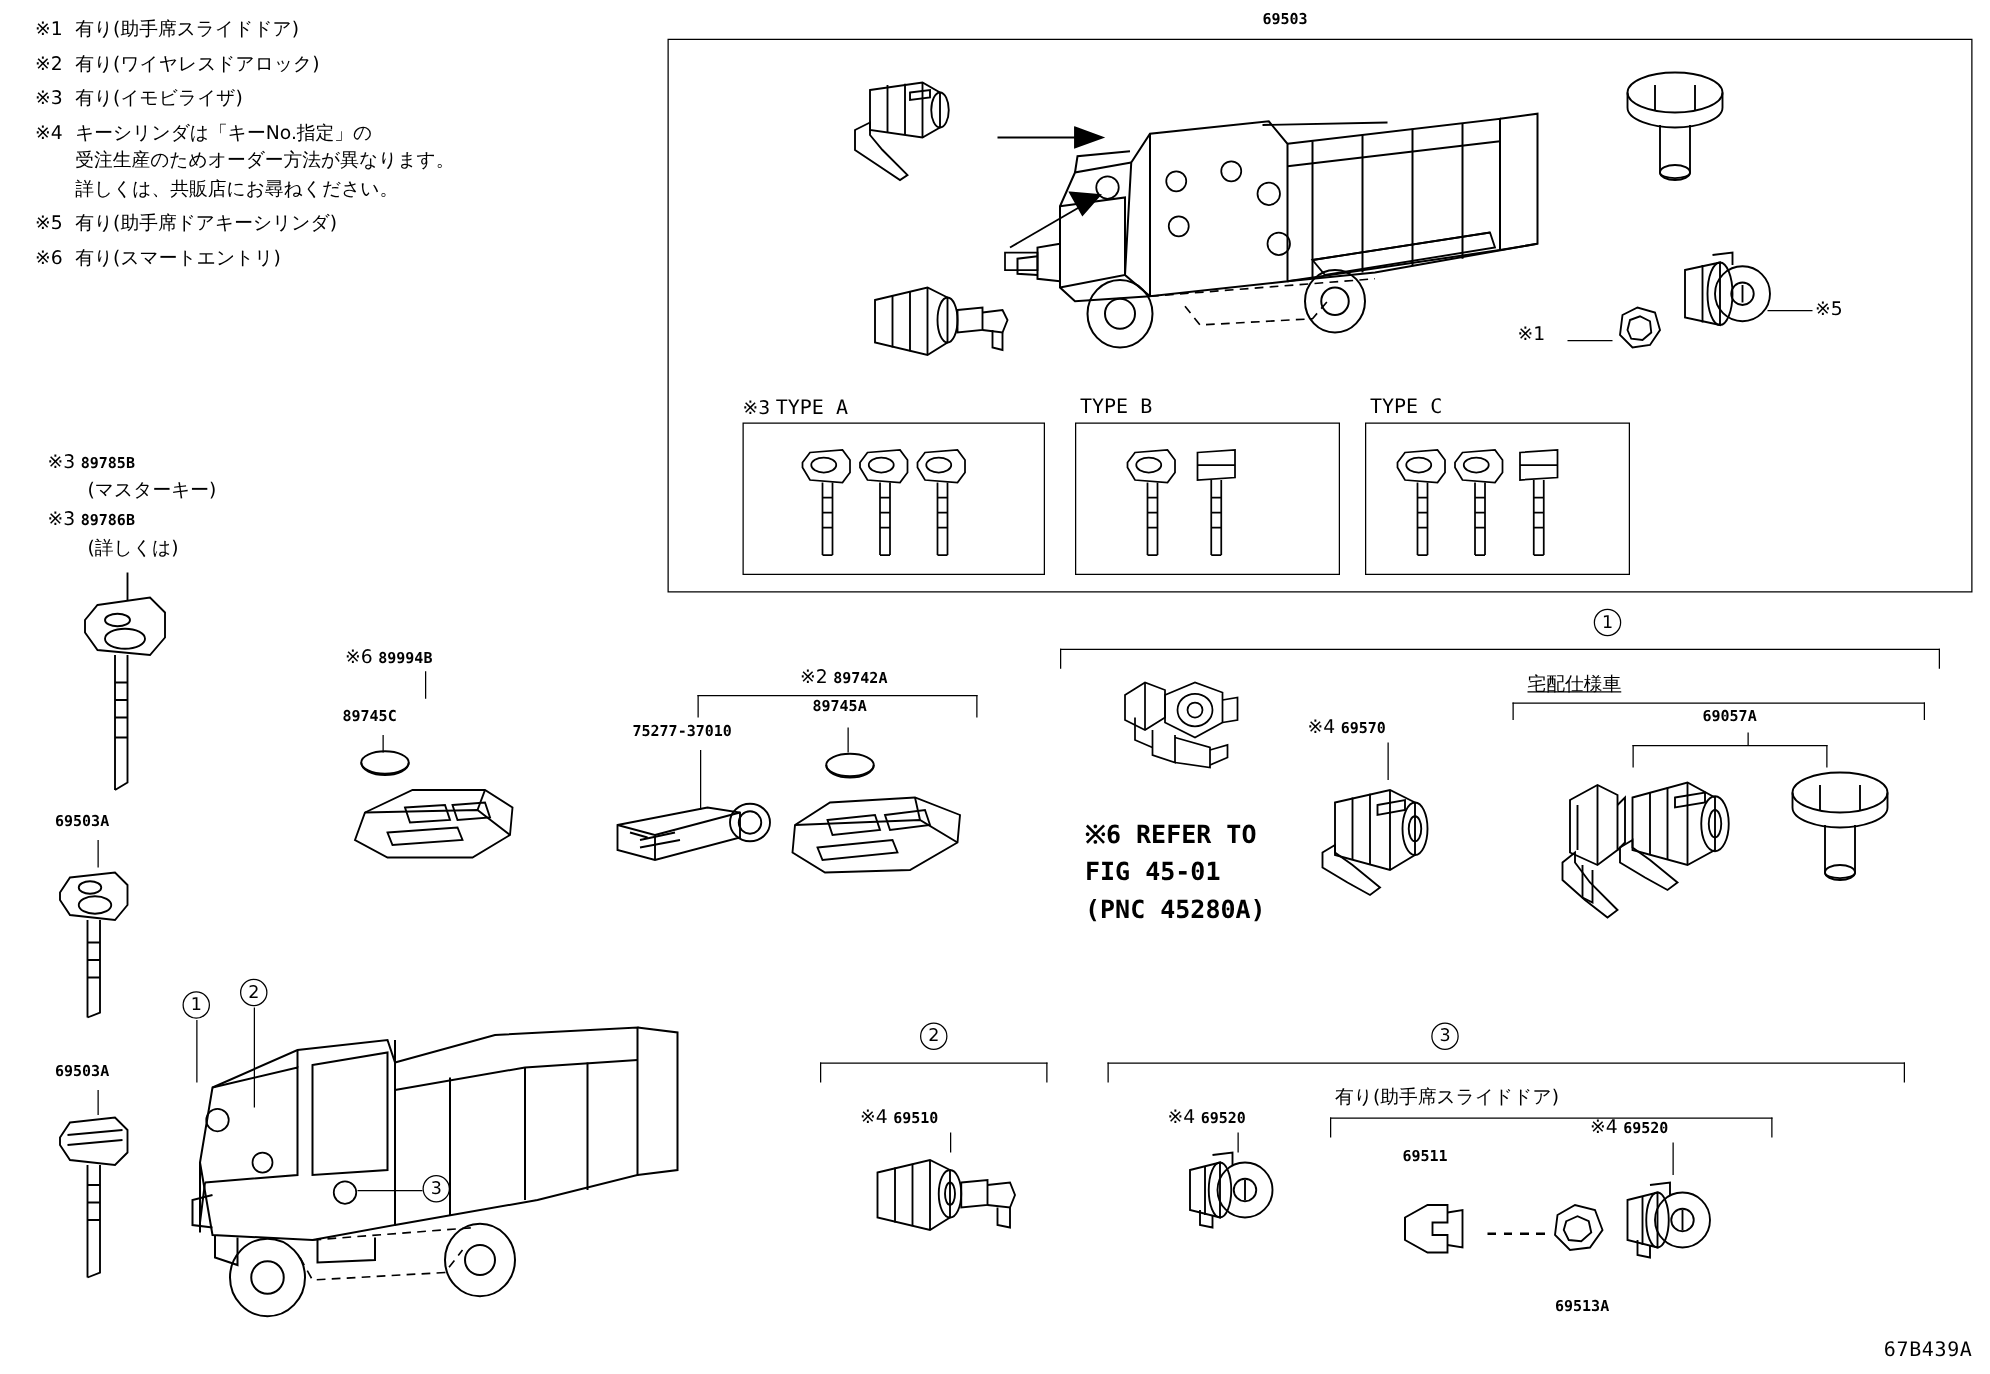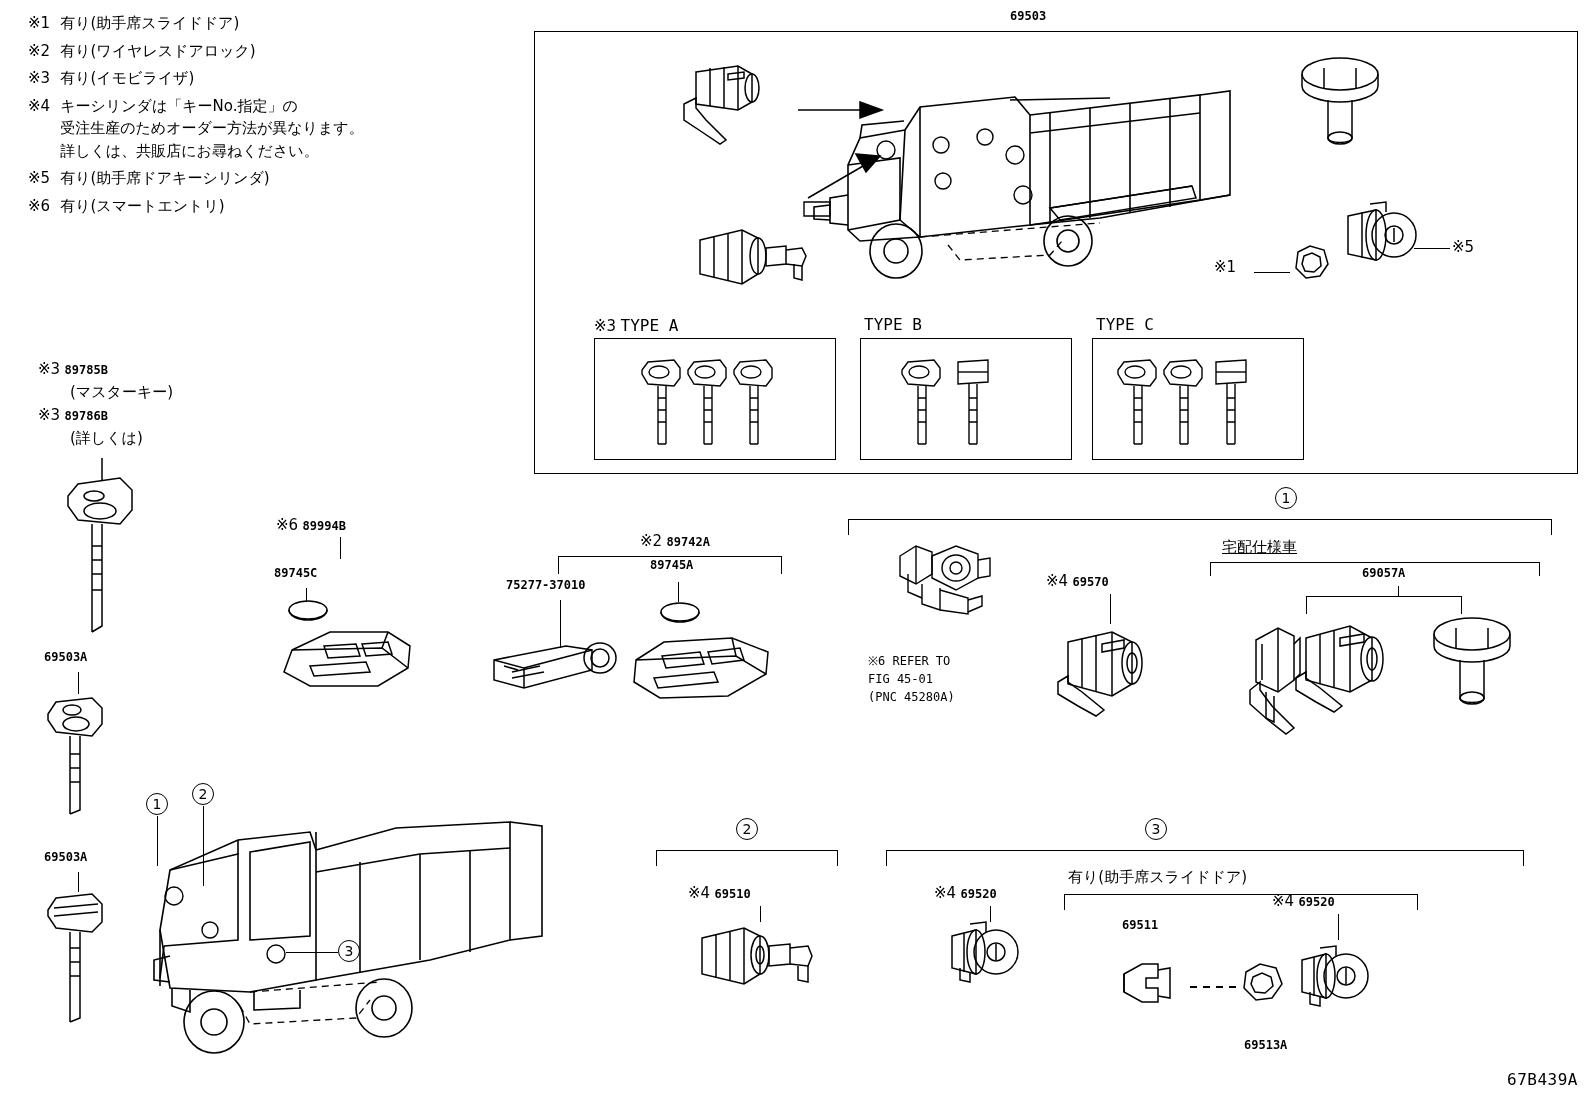--- a/index.html
+++ b/index.html
@@ -331,21 +331,21 @@
   </g>
 </svg>
 
 <div class="circnum" style="left:1275px;top:487px;">
   <span>1</span>
 </div>
 <div class="line hl" style="left:848px;top:519px;width:704px;"></div>
 <div class="line vl" style="left:848px;top:519px;height:16px;"></div>
 <div class="line vl" style="left:1551px;top:519px;height:16px;"></div>
 
-<div class="abs mono" style="left:868px;top:652px;font-size:12px;line-height:1.5;white-space:pre;">※6 REFER TO
+<div class="abs mono" style="left:868px;top:652px;font-size:20px;line-height:1.5;white-space:pre;font-weight:bold;">※6 REFER TO
 FIG 45-01
 (PNC 45280A)</div>
 <svg class="fig" style="left:882px;top:534px;" width="120" height="110" viewBox="0 0 120 110">
   <g fill="none" stroke="#000" stroke-width="1.4">
     <path d="M18 22 L34 12 L50 18 L50 40 L34 50 L18 42 Z"></path>
     <path d="M34 12 L34 50"></path>
     <path d="M50 22 L74 12 L96 20 L96 44 L74 56 L50 44 Z"></path>
     <ellipse cx="74" cy="34" rx="14" ry="13"></ellipse>
     <ellipse cx="74" cy="34" rx="6" ry="6"></ellipse>
     <path d="M96 26 L108 24 L108 42 L96 44"></path>

